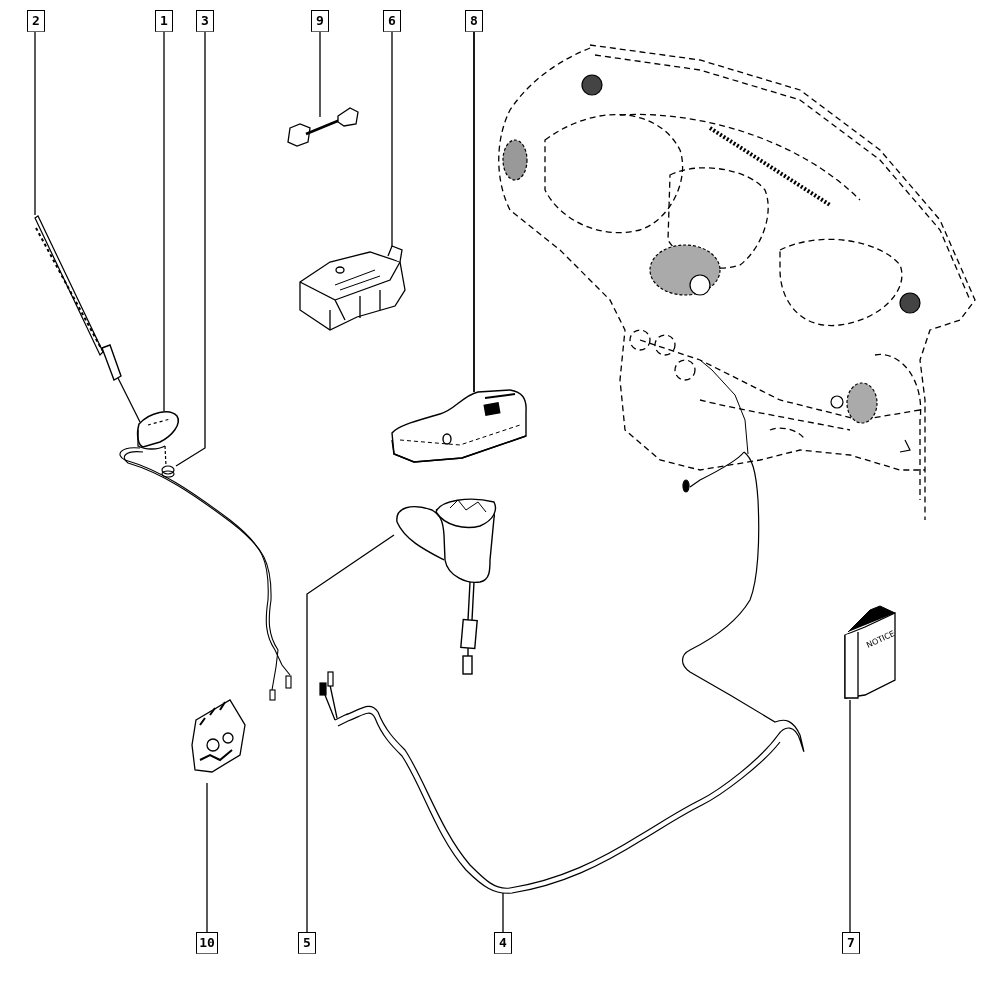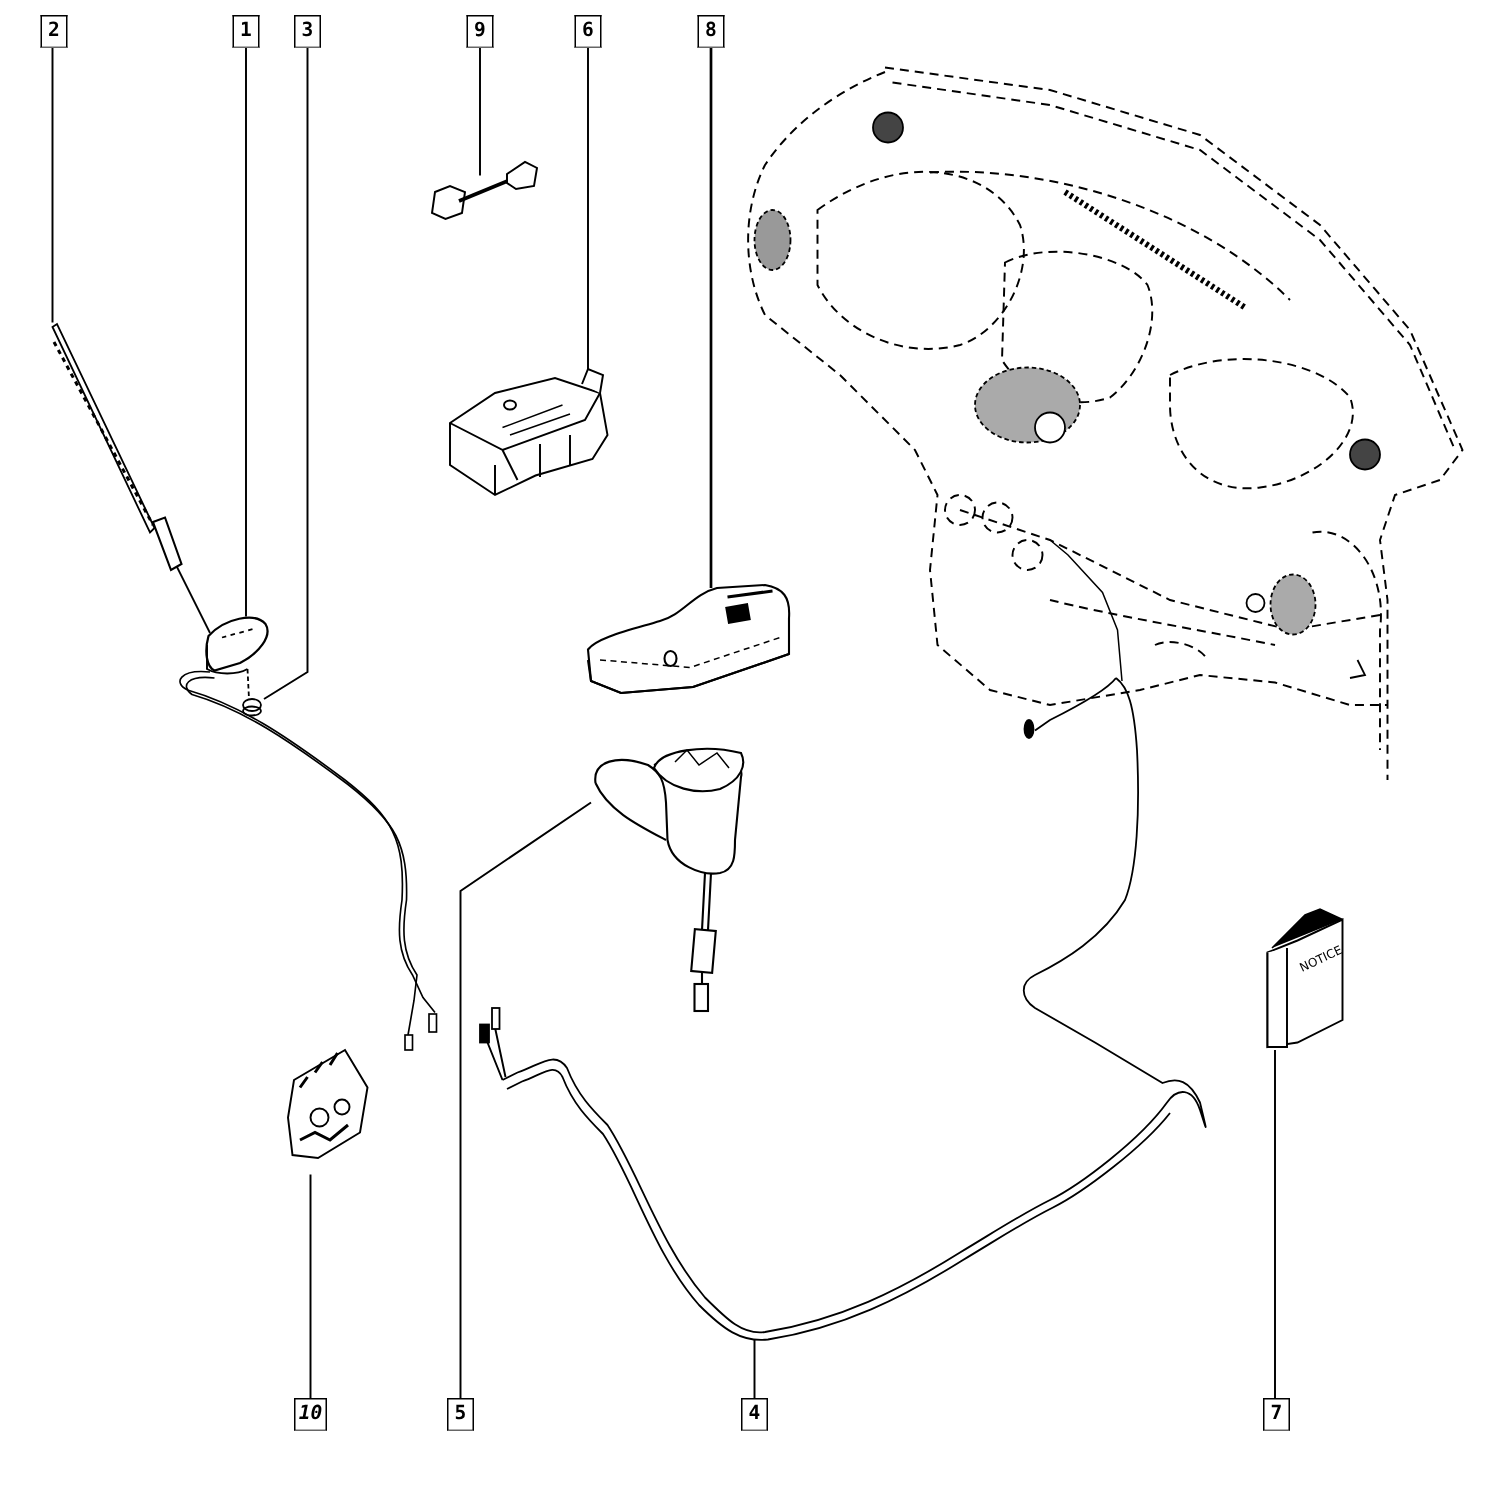--- a/index.html
+++ b/index.html
@@ -1,20 +1,20 @@
 <!DOCTYPE html>
 <html><head>
 <meta charset="utf-8">
 <style>
   html,body{margin:0;padding:0;background:#fff;}
   body{width:1000px;height:1000px;position:relative;overflow:hidden;font-family:"DejaVu Sans",sans-serif;}
   svg{position:absolute;left:0;top:0;}
   .lbl{position:absolute;width:16px;height:20px;border:1.5px solid #000;border-bottom-color:#666;background:#fff;
        font-family:"DejaVu Sans Mono",monospace;font-weight:bold;font-size:13px;line-height:20px;text-align:center;color:#000;box-sizing:content-box;}
-  .lbl.wide{width:20px;font-style:italic;}
+  .lbl.wide{width:20px;}
   .book-text{font-family:"DejaVu Sans",sans-serif;font-size:8px;}
 </style>
 </head>
 <body>
 
 <svg width="1000" height="1000" viewBox="0 0 1000 1000" fill="none" stroke="#000" stroke-width="1.2">
 
   <g stroke-width="1.3">
     <line x1="35" y1="32" x2="35" y2="215"></line>
     <line x1="164" y1="32" x2="164" y2="411"></line>

